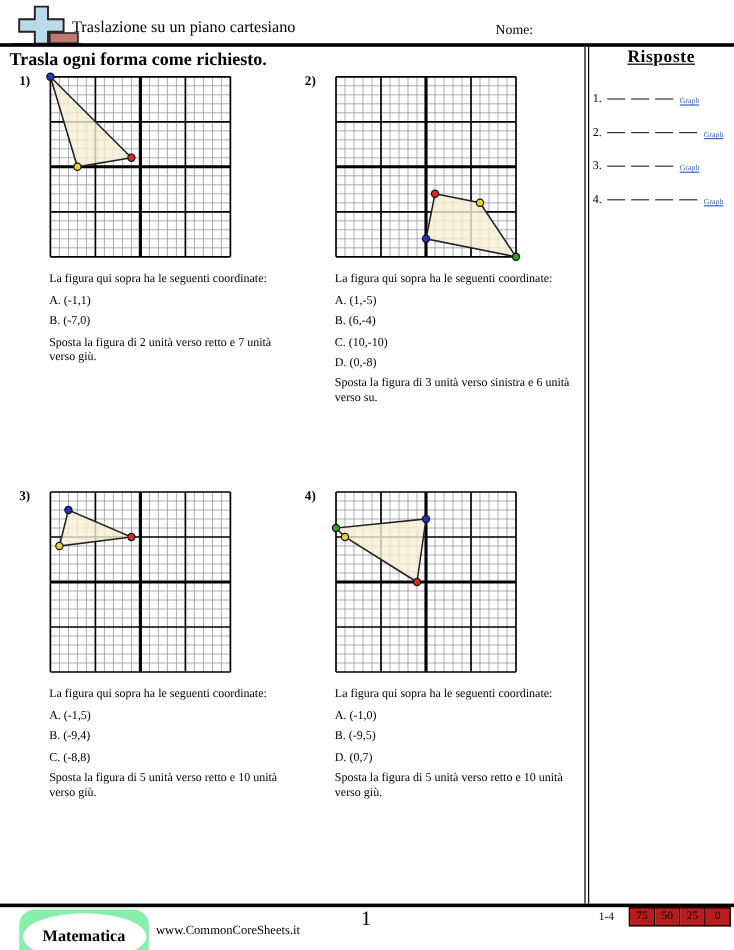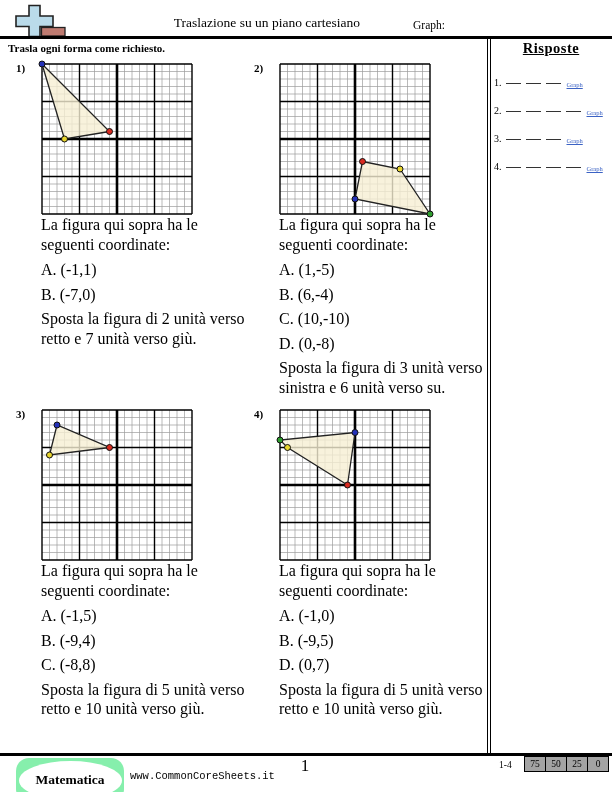--- a/index.html
+++ b/index.html
@@ -1,74 +1,74 @@
 <!DOCTYPE html>
 <html><head>
 <meta charset="utf-8">
 <style>
   html,body{margin:0;padding:0;background:#fff;}
   .page{position:relative;width:612px;height:792px;background:#fff;overflow:hidden;
         font-family:"Liberation Serif",serif;color:#000;}
 
   
   .logo{position:absolute;left:10px;top:3px;}
-  .title{position:absolute;left:60px;top:15px;width:300px;text-align:right;font-size:13.5px;}
+  .title{position:absolute;left:60px;top:15px;width:300px;text-align:left;font-size:13.5px;}
   .nome{position:absolute;left:413px;top:19px;font-size:11.5px;}
   .hrule{position:absolute;left:0;top:36px;width:612px;height:3px;background:#000;}
-  .instruction{position:absolute;left:8px;top:42px;font-size:11px;font-weight:bold;}
+  .instruction{position:absolute;left:8px;top:42px;font-size:15px;font-weight:bold;}
 
   
   .vsep{position:absolute;left:487px;top:39px;height:714px;width:2px;
         border-left:1.5px solid #000;border-right:1.5px solid #000;}
   .answers-title{position:absolute;left:492px;top:40px;width:118px;text-align:center;
         font-weight:bold;font-size:14.5px;text-decoration:underline;letter-spacing:.5px;}
   .ans-row{position:absolute;left:494px;width:116px;display:flex;align-items:flex-end;}
   .ans-row.r0{top:70px;} .ans-row.r1{top:98px;} .ans-row.r2{top:126px;} .ans-row.r3{top:154px;}
   .ans-num{font-size:10px;margin-right:4px;}
   .blank{display:inline-block;width:15px;height:10px;border-bottom:1.2px solid #333;margin-right:5px;}
   .graph-link{font-size:6.5px;color:#3b62c4;text-decoration:underline;margin-left:1px;cursor:pointer;}
 
   
   .problem{position:absolute;width:232px;}
   .prob1{left:16px;top:58px;} .prob2{left:254px;top:58px;}
   .prob3{left:16px;top:404px;} .prob4{left:254px;top:404px;}
   .prob-num{position:absolute;left:0;top:4px;font-size:11px;font-weight:bold;}
   .grid-wrap{margin-left:25px;margin-top:5px;width:152px;height:152px;}
   .grid-wrap svg{overflow:visible;display:block;}
-  .prob-text{margin-left:25px;width:206px;font-size:16px;line-height:1.22;}
+  .prob-text{margin-left:25px;margin-top:12px;width:206px;font-size:10px;line-height:1.22;}
   .intro{margin:0 0 6px 0;}
   .coord{margin:0 0 5px 0;}
   .instr{margin:2px 0 0 0;}
 
   
   .frule{position:absolute;left:0;top:753px;width:612px;height:3px;background:#000;}
   .badge{position:absolute;left:16px;top:758px;width:108px;height:44px;background:#86efac;border-radius:13px;}
   .badge-inner{position:absolute;left:2.5px;top:2.5px;right:2.5px;bottom:2.5px;background:#fff;
         border-radius:50%;display:flex;align-items:center;justify-content:center;
         font-weight:bold;font-size:13.5px;}
-  .site{position:absolute;left:130px;top:770px;font-size:10.5px;font-family:Liberation Mono, monospace;}
+  .site{position:absolute;left:130px;top:770px;font-size:10.5px;}
   .page-num{position:absolute;left:270px;top:756px;width:70px;text-align:center;font-size:17px;}
   .score-label{position:absolute;left:499px;top:760px;font-size:9.5px;}
   .score-table{position:absolute;left:524px;top:756px;display:flex;}
   .score-cell{width:20px;height:14px;border:1px solid #000;border-left:none;
-        font-size:9.5px;text-align:center;line-height:14px;background:#a3a3a3;}
+        font-size:9.5px;text-align:center;line-height:14px;background:#b91c1c;}
   .score-cell:first-child{border-left:1px solid #000;}
 </style>
 </head>
 <body>
 
 <div class="page">
 
   <svg class="logo" width="58" height="36" viewBox="0 0 58 36">
     <rect x="0" y="33" width="58" height="2" fill="#000"></rect>
     <path d="M19 2.5 H30 V13 H43 V23.5 H30 V33.5 H19 V23.5 H6 V13 H19 Z" stroke="#222" stroke-width="1.6" fill="#badbea"></path>
     <rect x="31.5" y="24.5" width="23.5" height="8.5" stroke="#222" stroke-width="1.3" fill="#bf7b71"></rect>
   </svg>
   <div class="title">Traslazione su un piano cartesiano</div>
-  <div class="nome">Graph:</div>
+  <div class="nome">Nome:</div>
   <div class="hrule"></div>
   <div class="instruction">Trasla ogni forma come richiesto.</div>
 
   <div class="vsep"></div>
   <div class="answers-title">Risposte</div>
 
   <div class="ans-row r0">
     <span class="ans-num">1.</span>
     <span class="blanks"><span class="blank"></span><span class="blank"></span><span class="blank"></span></span>
     <span class="graph-link">Graph</span>

